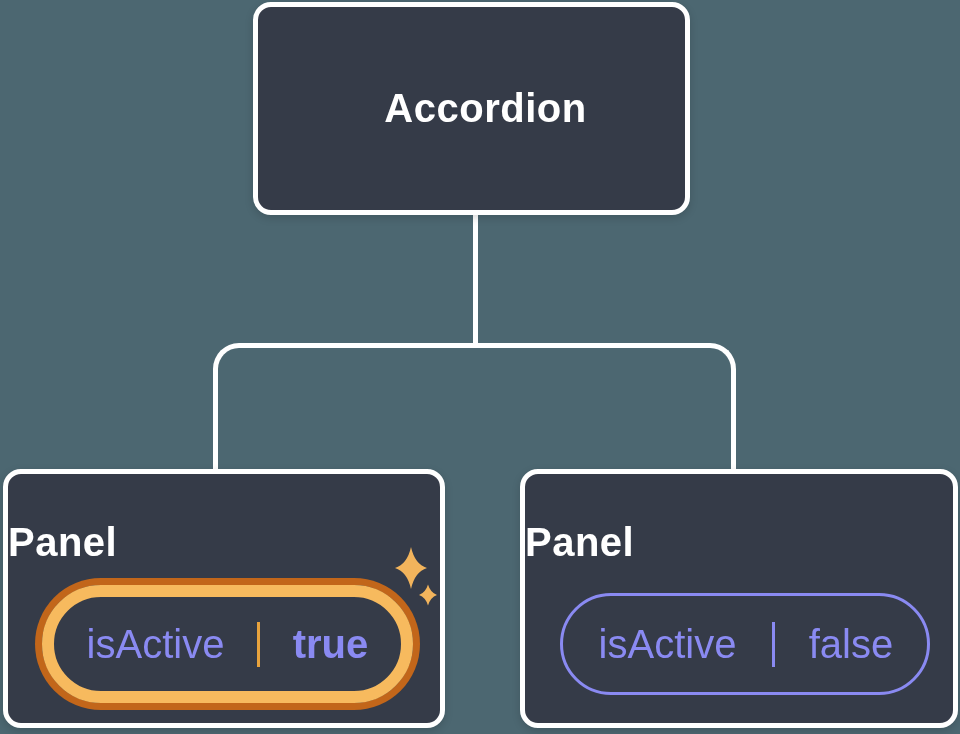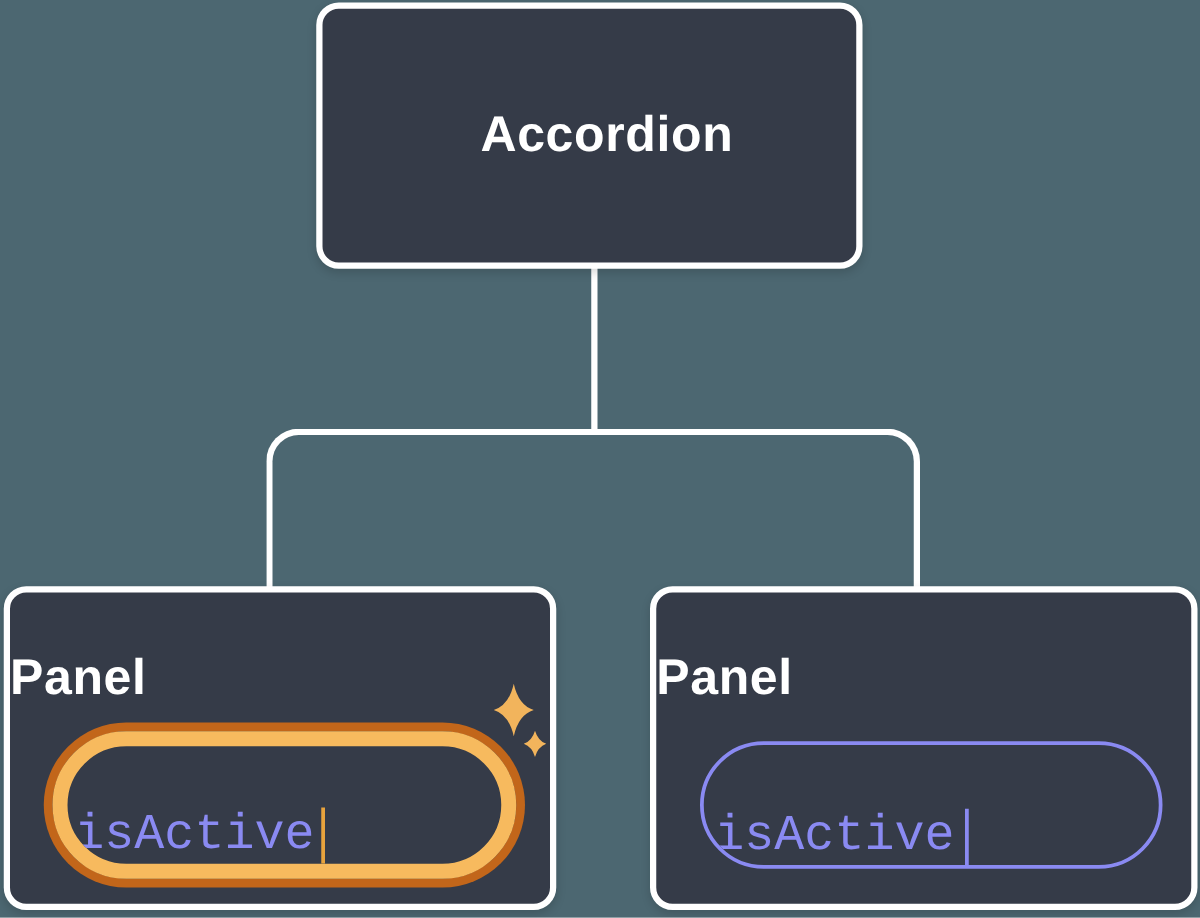--- a/index.html
+++ b/index.html
@@ -59,24 +59,23 @@
   #panel-node-active   { left: 3px;   top: 469px; width: 442px; height: 259px; }
   #panel-node-inactive { left: 520px; top: 469px; width: 438px; height: 259px; }
   .panel-title {
     position: absolute;
     left: 0; top: 46px; width: 100%;
     text-align: left;
   }
   .pill {
     position: absolute;
     display: flex;
-    align-items: flex-end;
+    align-items: center;
     border-radius: 999px;
     overflow: hidden;
-    font-family: Liberation Mono, monospace;
   }
   .pill-active {
     left: 34px; top: 111px; width: 371px; height: 118px;
     border: 12px solid var(--gold);
     box-shadow: 0 0 0 7px var(--orange_dark);
   }
   .pill-inactive {
     left: 35px; top: 119px; width: 370px; height: 102px;
     border: 3px solid var(--purple);
   }
@@ -106,29 +105,31 @@
   </div>
 
   <div id="connector-vertical"></div>
   <div id="connector-branch"></div>
 
   <div id="panel-node-active" class="node">
     <span class="node-title panel-title">Panel</span>
 
     <div class="pill pill-active">
       <div class="pill-cell cell-name">isActive</div>
+      <div class="pill-cell cell-value">true</div>
     </div>
 
     <svg id="sparkles" viewBox="0 0 70 70" xmlns="http://www.w3.org/2000/svg">
       <path d="M28,4 Q31.8,21.2 44,25 Q31.8,28.8 28,46 Q24.2,28.8 12,25 Q24.2,21.2 28,4 Z"></path>
       <path d="M45,41.5 Q47.4,49.6 54,52 Q47.4,54.4 45,62.5 Q42.6,54.4 36,52 Q42.6,49.6 45,41.5 Z"></path>
     </svg>
   </div>
 
   <div id="panel-node-inactive" class="node">
     <span class="node-title panel-title">Panel</span>
 
     <div class="pill pill-inactive">
       <div class="pill-cell cell-name">isActive</div>
+      <div class="pill-cell cell-value">false</div>
     </div>
   </div>
 
 </div>
 
 </body></html>

